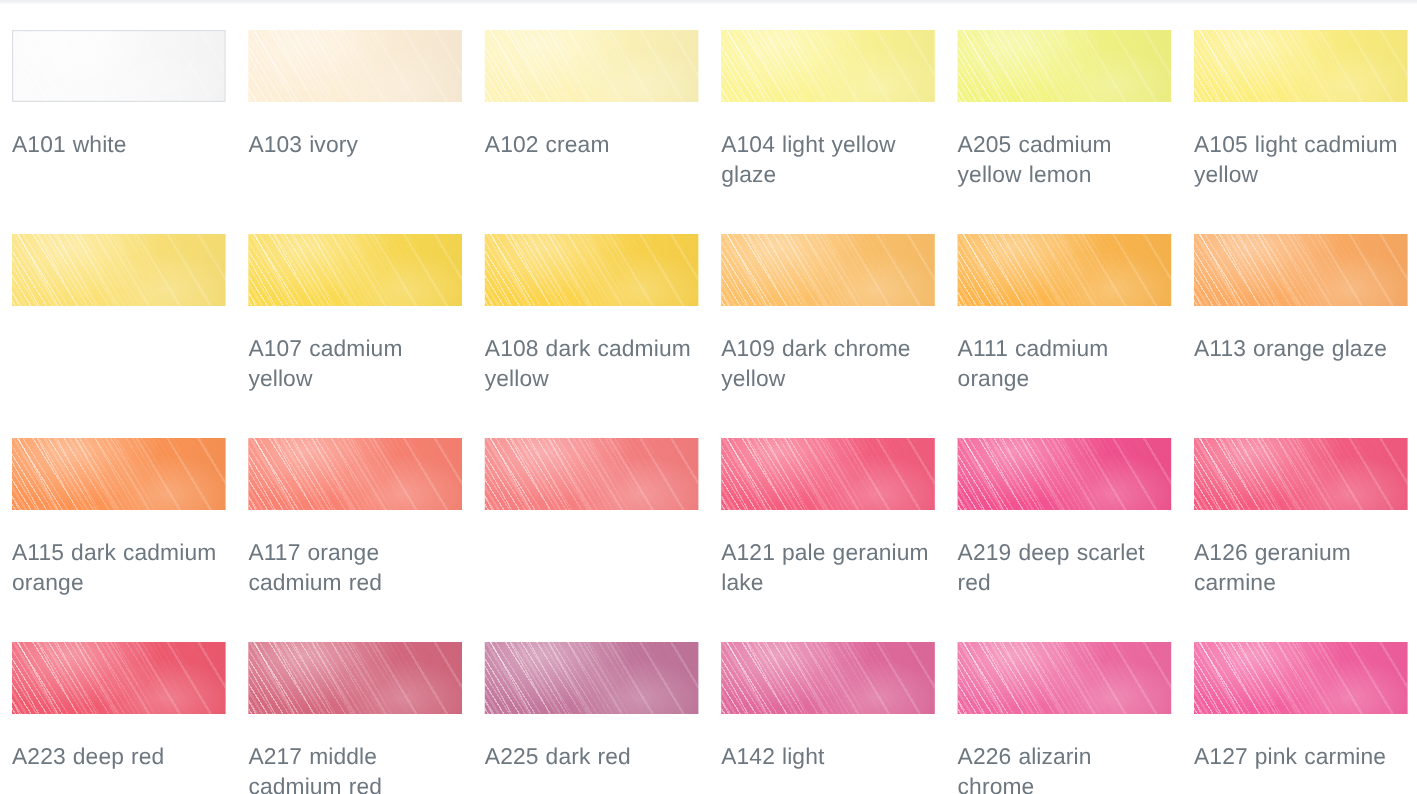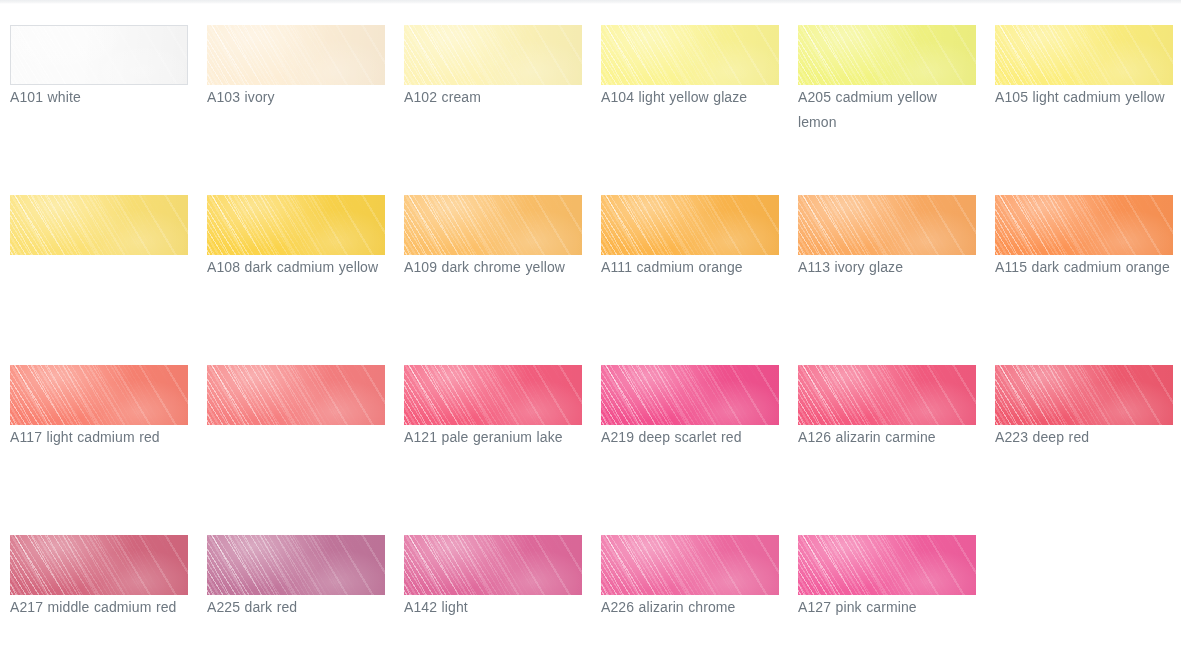--- a/index.html
+++ b/index.html
@@ -101,22 +101,22 @@
       ),
       linear-gradient(95deg, rgba(0,0,0,0.00) 40%, rgba(0,0,0,0.035) 100%);
   }
 
   
   .swatch.bordered {
     border: 1px solid #dcdfe3;
   }
 
   .swatch-label {
-    margin-top: 0;
-    font-size: 14px;
+    margin-top: 24px;
+    font-size: 19px;
     line-height: 25px;
     color: #6d7780;
     letter-spacing: 0.1px;
     word-spacing: 0.5px;
   }
 </style>
 </head>
 <body>
 
 <div class="top-strip"></div>
@@ -143,57 +143,61 @@
       <div class="swatch-label">A205 cadmium yellow lemon</div>
     </div>
     <div class="swatch-cell">
       <div class="swatch" style="--c: #fcee7e;"></div>
       <div class="swatch-label">A105 light cadmium yellow</div>
     </div>
     <div class="swatch-cell">
       <div class="swatch" style="--c: #fbe175;"></div>
     </div>
     <div class="swatch-cell">
+      <div class="swatch" style="--c: #fada51;"></div>
+      <div class="swatch-label">A107 cadmium yellow</div>
+    </div>
+    <div class="swatch-cell">
       <div class="swatch" style="--c: #fbd44b;"></div>
       <div class="swatch-label">A108 dark cadmium yellow</div>
     </div>
     <div class="swatch-cell">
       <div class="swatch" style="--c: #fcc069;"></div>
       <div class="swatch-label">A109 dark chrome yellow</div>
     </div>
     <div class="swatch-cell">
       <div class="swatch" style="--c: #fcb64d;"></div>
       <div class="swatch-label">A111 cadmium orange</div>
     </div>
     <div class="swatch-cell">
       <div class="swatch" style="--c: #fbab63;"></div>
-      <div class="swatch-label">A113 ivory glaze</div>
+      <div class="swatch-label">A113 orange glaze</div>
     </div>
     <div class="swatch-cell">
       <div class="swatch" style="--c: #fc9455;"></div>
       <div class="swatch-label">A115 dark cadmium orange</div>
     </div>
     <div class="swatch-cell">
       <div class="swatch" style="--c: #f98272;"></div>
-      <div class="swatch-label">A117 light cadmium red</div>
+      <div class="swatch-label">A117 orange cadmium red</div>
     </div>
     <div class="swatch-cell">
       <div class="swatch" style="--c: #f67f80;"></div>
     </div>
     <div class="swatch-cell">
       <div class="swatch" style="--c: #f55f7f;"></div>
       <div class="swatch-label">A121 pale geranium lake</div>
     </div>
     <div class="swatch-cell">
       <div class="swatch" style="--c: #f2528f;"></div>
       <div class="swatch-label">A219 deep scarlet red</div>
     </div>
     <div class="swatch-cell">
       <div class="swatch" style="--c: #f45c80;"></div>
-      <div class="swatch-label">A126 alizarin carmine</div>
+      <div class="swatch-label">A126 geranium carmine</div>
     </div>
     <div class="swatch-cell">
       <div class="swatch" style="--c: #f05b70;"></div>
       <div class="swatch-label">A223 deep red</div>
     </div>
     <div class="swatch-cell">
       <div class="swatch" style="--c: #d4687f;"></div>
       <div class="swatch-label">A217 middle cadmium red</div>
     </div>
     <div class="swatch-cell">

